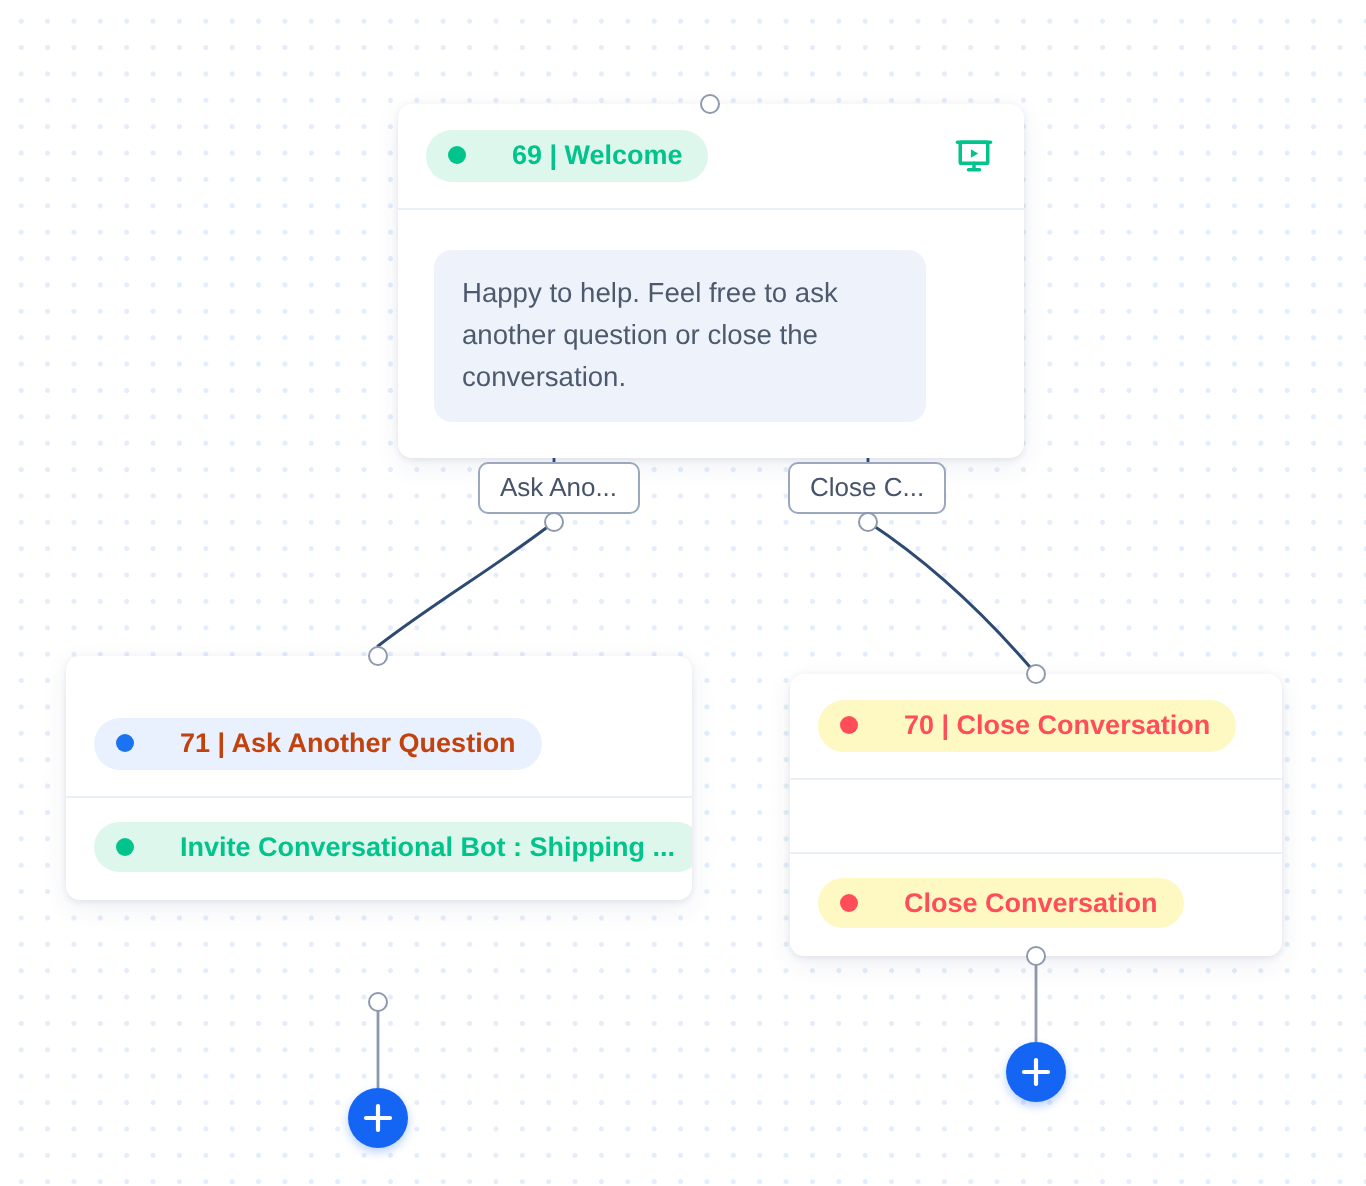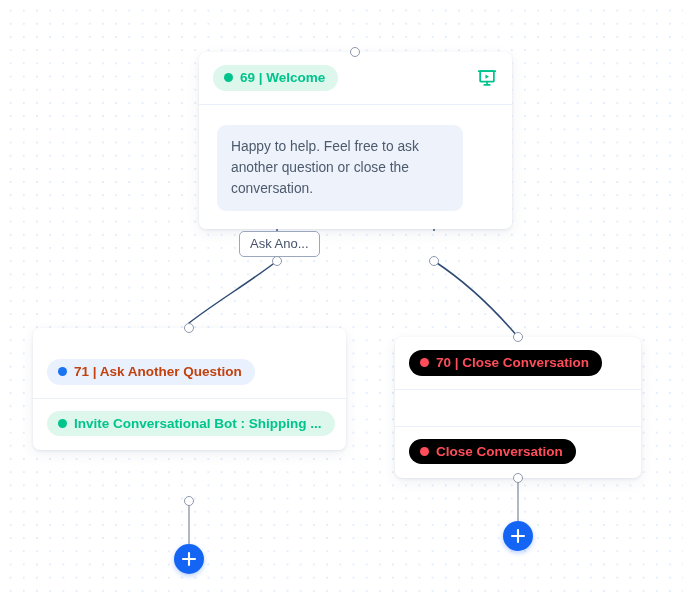--- a/index.html
+++ b/index.html
@@ -57,40 +57,40 @@
   .node-header {
     display: flex;
     align-items: center;
     justify-content: space-between;
     padding: 13px 14px 13px 14px;
   }
 
   .badge {
     display: inline-flex;
     align-items: center;
-    gap: 7px;
+    gap: 23px;
     border-radius: 14px;
     padding: 5px 13px 5px 11px;
     font-size: 13.5px;
     font-weight: bold;
     white-space: nowrap;
     line-height: 1.15;
   }
   .badge .dot {
     width: 9px;
     height: 9px;
     border-radius: 50%;
     flex: 0 0 auto;
     display: block;
   }
   .badge-green { background: #ddf7ec; color: #00c48c; }
   .badge-green .dot { background: #00c48c; }
   .badge-blue  { background: #e9f1ff; color: #c2410c; margin-top: 18px; }
   .badge-blue .dot { background: #1a73f0; }
-  .badge-red   { background: #000000; color: #ff4d5a; }
+  .badge-red   { background: #fef9c3; color: #ff4d5a; }
   .badge-red .dot { background: #ff4d5a; }
 
   .header-icon {
     width: 22px;
     height: 22px;
     flex: 0 0 auto;
     display: block;
   }
 
   
@@ -199,20 +199,21 @@
     <div class="node-section node-divider bubble-wrap">
       <div class="bubble">Happy to help. Feel free to ask another question or close the conversation.</div>
     </div>
   </div>
 
   <div class="handle" style="left:350px; top:47px;"></div>
 
   <div class="edge-label" style="left:239px; top:231px;">Ask Ano...</div>
   <div class="handle" style="left:272px; top:256px;"></div>
 
+  <div class="edge-label" style="left:394px; top:231px;">Close C...</div>
   <div class="handle" style="left:429px; top:256px;"></div>
 
   <div class="node" id="node-ask-another" style="left:33px; top:328px; width:313px;">
 
     <div class="node-section node-header">
       <span class="badge badge-blue">
         <span class="dot"></span>
         <span>71 | Ask Another Question</span>
       </span>
     </div>

